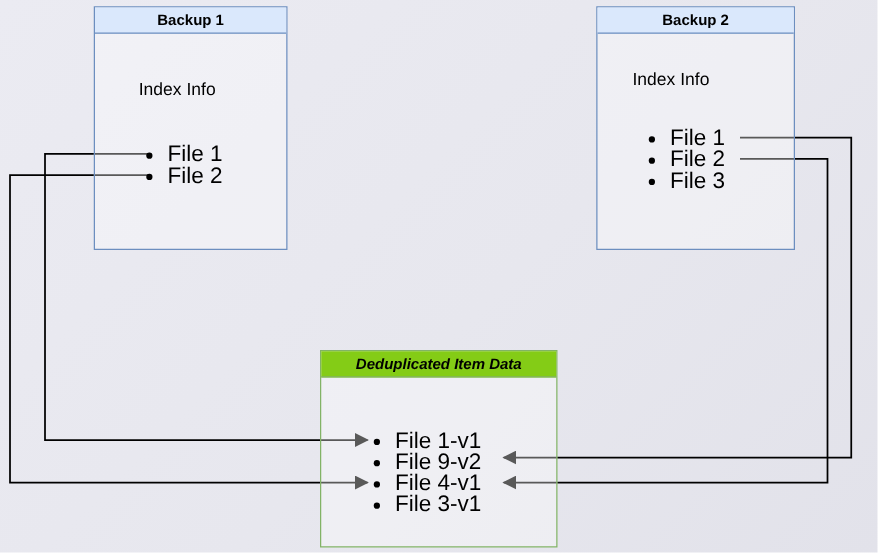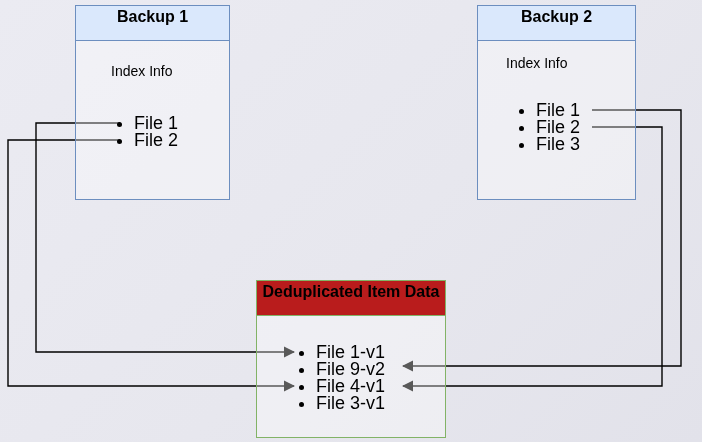--- a/index.html
+++ b/index.html
@@ -25,32 +25,32 @@
     top: 0;
     pointer-events: none;
   }
   .box {
     position: absolute;
     border: 1px solid;
     background: rgba(255, 255, 255, 0.35);
     box-sizing: border-box;
   }
   .box-header {
-    height: 35px;
+    height: 21px;
     line-height: 21px;
     text-align: center;
     font-weight: bold;
-    font-size: 16px;
+    font-size: 12px;
     border-bottom: 1px solid;
     box-sizing: border-box;
   }
   .box.blue { border-color: #6c8ebf; }
   .box.blue .box-header { background: #dae8fc; border-color: #6c8ebf; }
   .box.green { border-color: #82b366; }
-  .box.green .box-header { background: #b91c1c; border-color: #82b366; }
+  .box.green .box-header { background: #84cc16; border-color: #82b366; font-style: italic; }
 
   #backup1 { left: 75px;  top: 5px;   width: 155px; height: 195px; }
   #backup2 { left: 477px; top: 5px;   width: 159px; height: 195px; }
   #dedup   { left: 256px; top: 280px; width: 190px; height: 158px; }
 
   .index-label {
     position: absolute;
     font-size: 14px;
   }
   #backup1 .index-label { left: 35px; top: 57px; }

